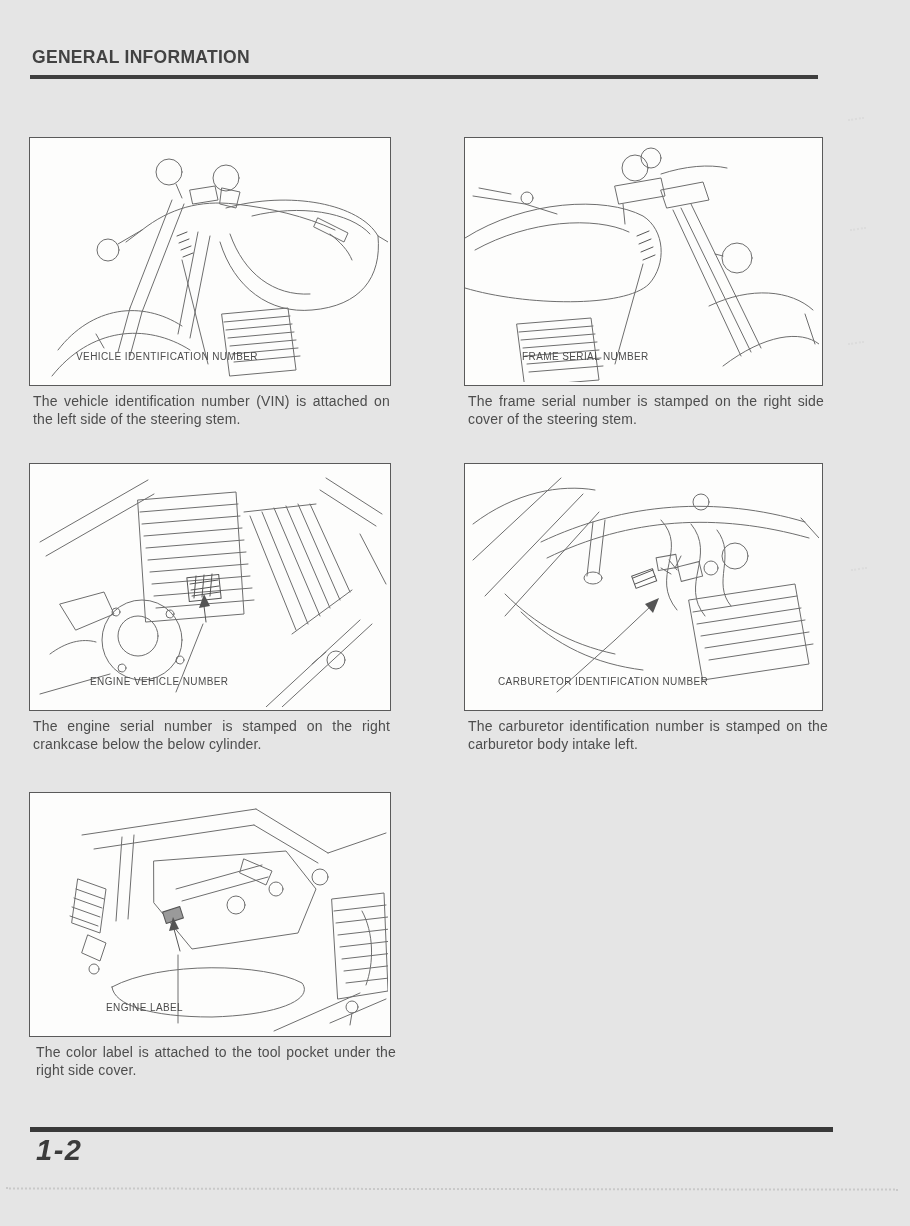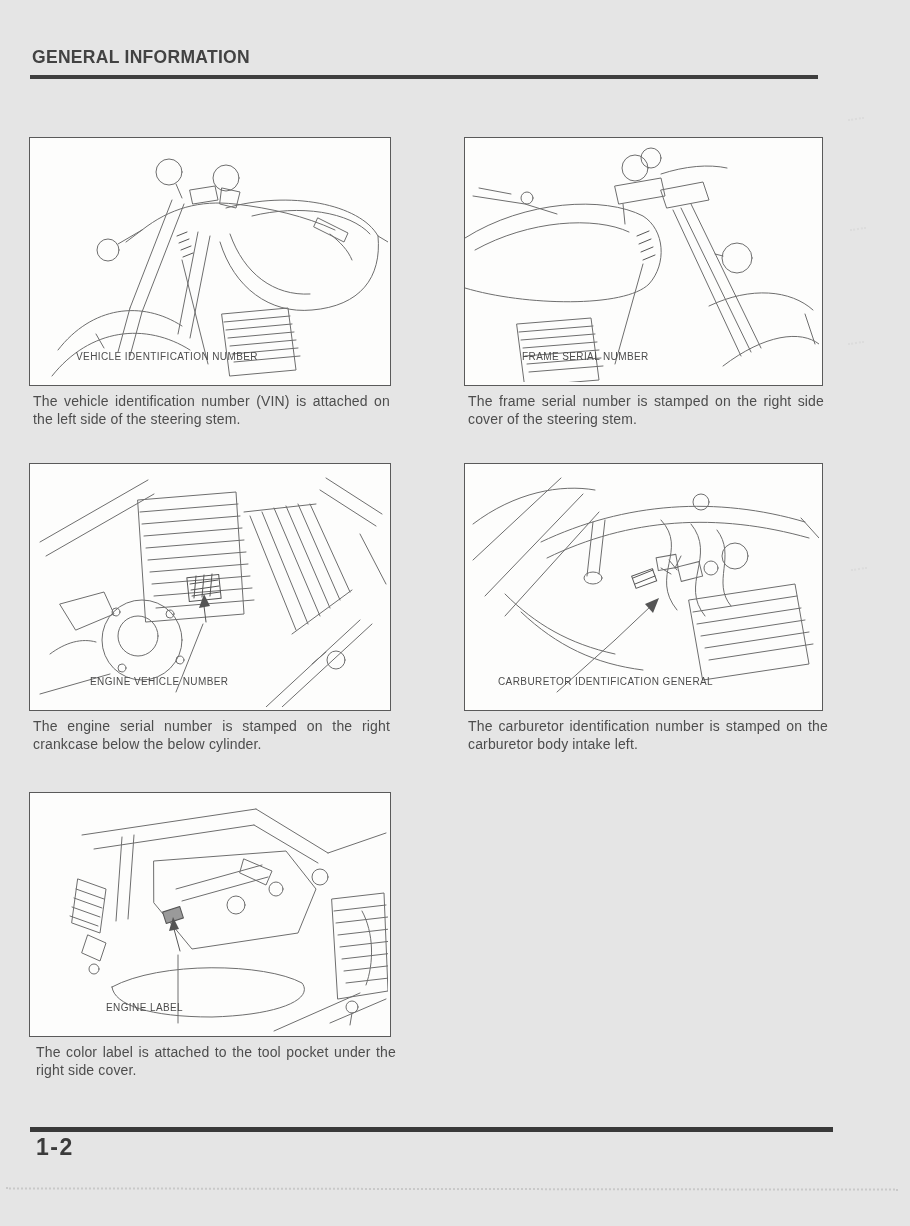--- a/index.html
+++ b/index.html
@@ -18,22 +18,22 @@
   .figbox svg{position:absolute;left:0;top:0;}
   .figcap{
     position:absolute;bottom:23px;font-size:10px;color:#4c4c4c;letter-spacing:.4px;white-space:nowrap;
   }
   .desc{
     position:absolute;margin:0;font-size:14px;line-height:18px;color:#4d4d4d;
     text-align:justify;letter-spacing:.15px;
   }
   .ftr-rule{position:absolute;left:30px;top:1127px;width:803px;height:4.5px;background:#393939;}
   .page-num{
-    position:absolute;left:36px;top:1134px;font-size:23px;font-weight:bold;
-    color:#3b3b3b;letter-spacing:1.5px;
+    position:absolute;left:36px;top:1134px;font-size:29px;font-weight:bold;
+    color:#3b3b3b;letter-spacing:1.5px;font-style:italic;
   }
   .scan-dots{
     position:absolute;left:6px;top:1188px;width:892px;height:0;
     border-top:2px dotted #c9c9c9;transform:rotate(.08deg);
   }
   .smudge{position:absolute;width:16px;height:0;border-top:2px dotted #dcdcdc;transform:rotate(-8deg);}
   svg *{fill:none;stroke:#6e6e6e;stroke-width:1;stroke-linecap:round;stroke-linejoin:round;}
   svg .dark{stroke:#555;}
   svg .fillhead{fill:#555;stroke:none;}
   svg .lbl{fill:#9a9a9a;stroke:#555;}
@@ -212,21 +212,21 @@
       <g>
         <path d="M224,136 L330,120 L344,200 L238,216 Z"></path>
         <path d="M228,148 l104,-16 M232,160 l104,-16 M236,172 l104,-16 M240,184 l104,-16 M244,196 l104,-16"></path>
       </g>
       <g>
         <path d="M150,176 L186,142"></path>
         <polygon class="fillhead" points="180,140 188,149 194,134"></polygon>
         <path d="M92,228 L150,176"></path>
       </g>
     </svg>
-    <div class="figcap" style="left:33px">CARBURETOR IDENTIFICATION GENERAL</div>
+    <div class="figcap" style="left:33px">CARBURETOR IDENTIFICATION NUMBER</div>
   </div>
   <p class="desc" style="left:468px;top:717px;width:360px">The carburetor identification number is stamped on the carburetor body intake left.</p>
 
   <div class="figbox" style="left:29px;top:792px;width:360px;height:243px">
     <svg width="358" height="240" viewBox="0 0 358 240">
       <g>
         <path d="M52,42 L226,16"></path>
           <path d="M226,16 L298,60"></path>
         <path d="M64,56 L224,32"></path>
           <path d="M224,32 L288,70"></path>

